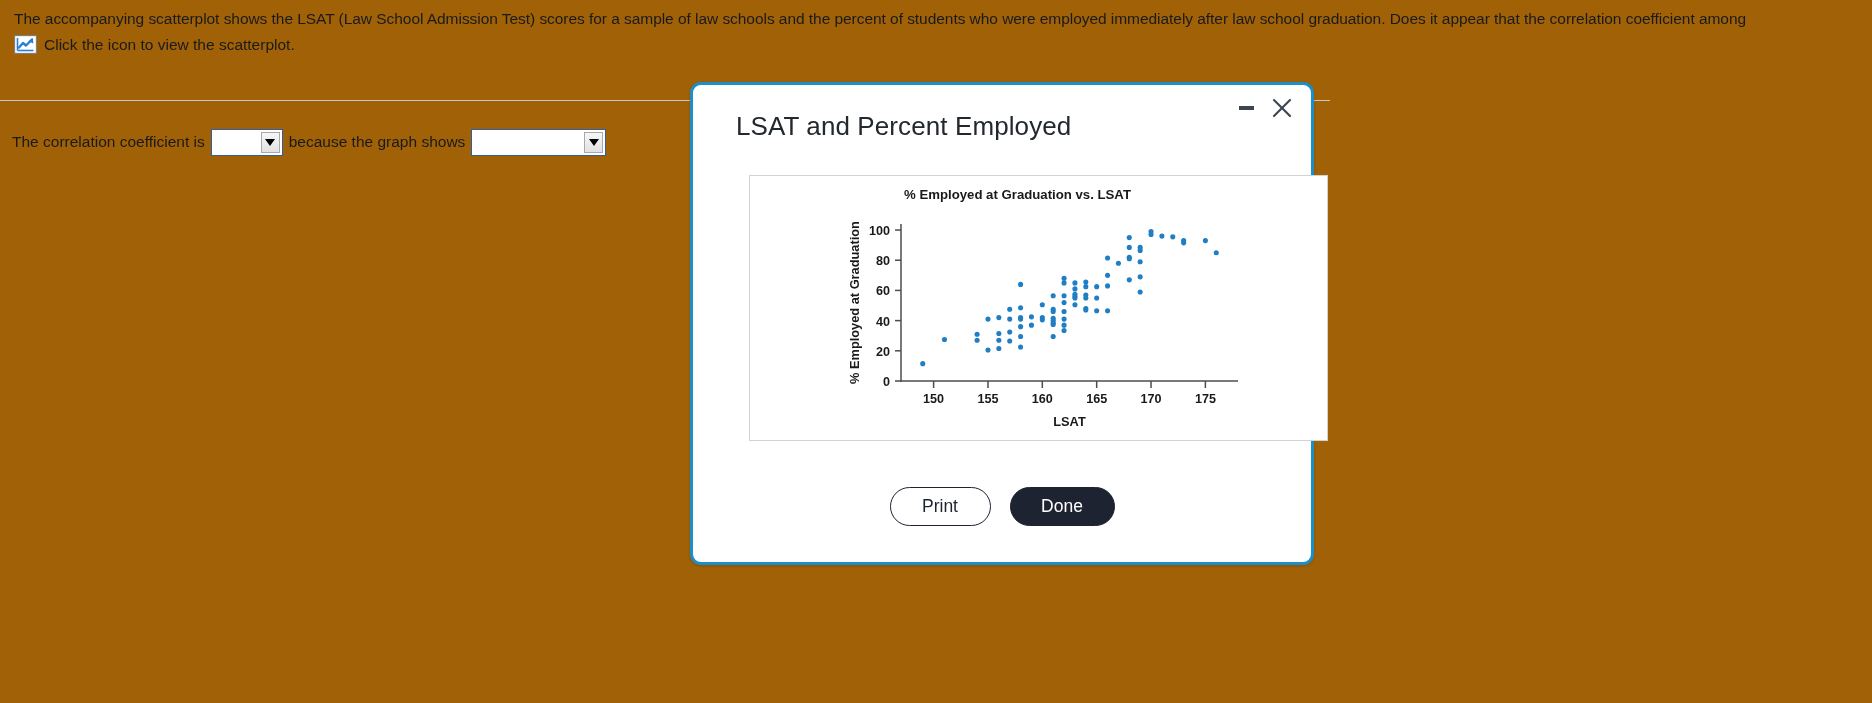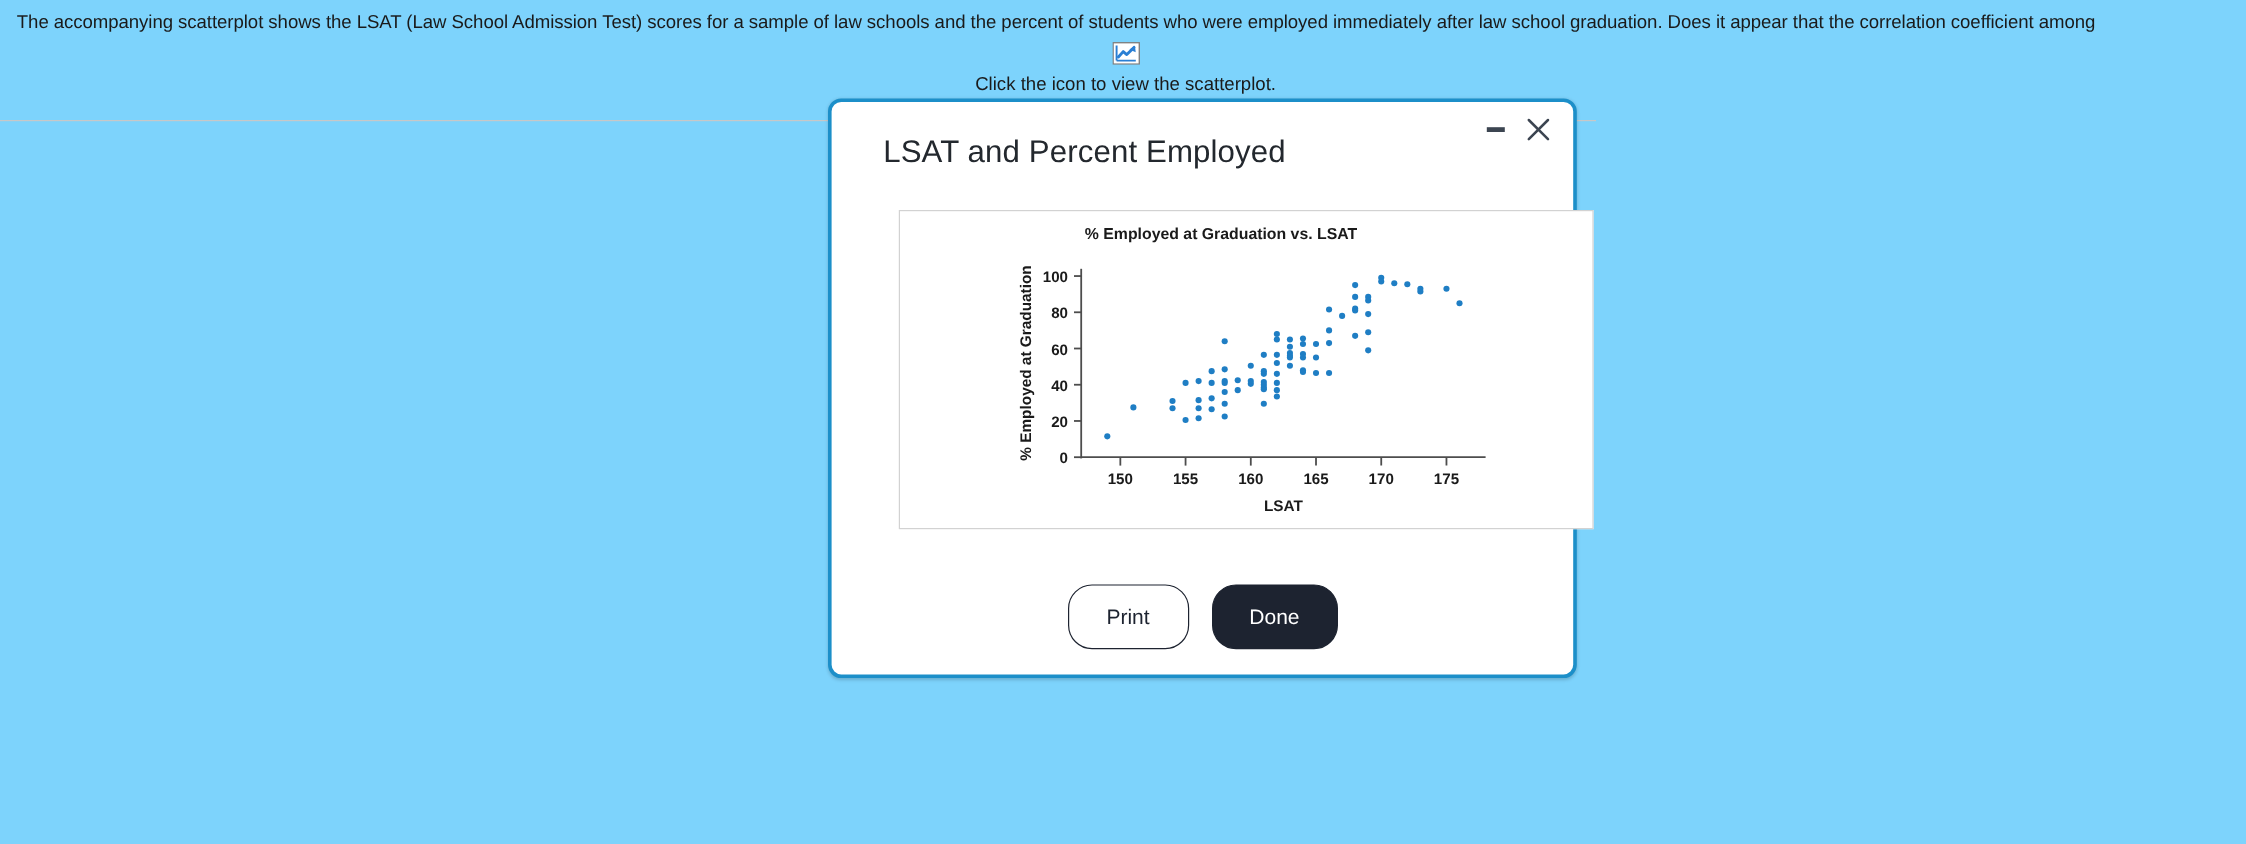--- a/index.html
+++ b/index.html
@@ -7,21 +7,21 @@
   html, body {
     margin: 0; padding: 0;
     width: 1872px; height: 703px;
     background: #ffffff;
     font-family: "Liberation Sans", sans-serif;
     overflow: hidden;
   }
   #page {
     position: relative;
     width: 1872px; height: 703px;
-    background: #7dd3fc;
+    background: #a16207;
     text-decoration: underline;
   }
 
   
   .question-block {
     position: absolute;
     left: 14px; top: 8px;
     width: 1848px;
   }
   .question-line {
@@ -29,21 +29,20 @@
     color: #1a1a1a;
     line-height: 21px;
     letter-spacing: -0.05px;
     white-space: nowrap;
   }
   .icon-line {
     display: flex;
     align-items: center;
     margin-top: 6px;
     gap: 7px;
-    flex-direction: column;
   }
   .chart-icon {
     width: 23px; height: 19px;
     display: inline-block;
     flex: 0 0 auto;
   }
   .icon-label {
     font-size: 15.5px;
     color: #1a1a1a;
     line-height: 19px;
@@ -164,21 +163,21 @@
   .dialog-buttons {
     position: absolute;
     left: 0; top: 402px;
     width: 100%;
     display: flex;
     justify-content: center;
     align-items: center;
     gap: 19px;
   }
   .btn-pill {
-    height: 54px;
+    height: 39px;
     border-radius: 20px;
     font-size: 17.5px;
     font-family: "Liberation Sans", sans-serif;
     display: flex; align-items: center; justify-content: center;
     cursor: pointer;
     padding: 0 20px;
   }
   .btn-print {
     width: 101px;
     background: #ffffff;
@@ -208,20 +207,39 @@
           <polyline points="5,12.5 9,8 12,10.5 18,4.5" fill="none" stroke="#2a7fd4" stroke-width="2.4" stroke-linejoin="round" stroke-linecap="round"></polyline>
           <polygon points="18.8,3.2 19.4,8.6 14.2,6.2" fill="#2a7fd4"></polygon>
         </svg>
       </span>
       <span class="icon-label">Click the icon to view the scatterplot.</span>
     </div>
   </div>
 
   <div class="divider"></div>
 
+  <div class="answer-row">
+    <span class="answer-text">The correlation coefficient is</span>
+
+    <span class="select-box narrow">
+      <span class="select-value"></span>
+      <span class="select-arrow-btn">
+        <span class="caret"></span>
+      </span>
+    </span>
+
+    <span class="answer-text">because the graph shows</span>
+
+    <span class="select-box wide">
+      <span class="select-value"></span>
+      <span class="select-arrow-btn">
+        <span class="caret"></span>
+      </span>
+    </span>
+  </div>
 
   <div class="dialog">
 
     <div class="dialog-titlebar">
       <div class="dialog-title">LSAT and Percent Employed</div>
       <div class="win-controls">
         <div class="btn-minimize">
           <span class="bar"></span>
         </div>
         <div class="btn-close">

